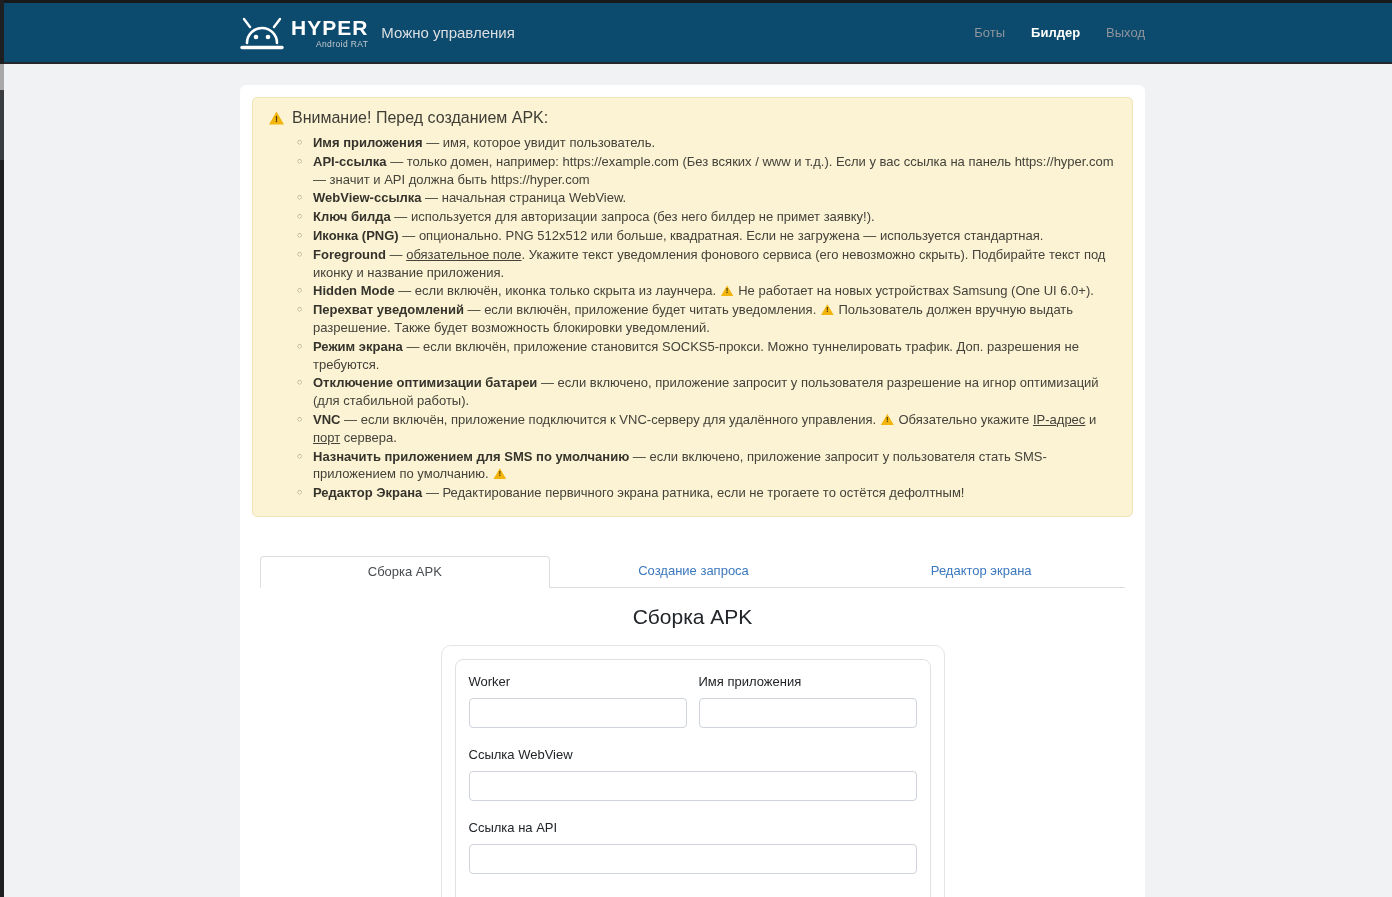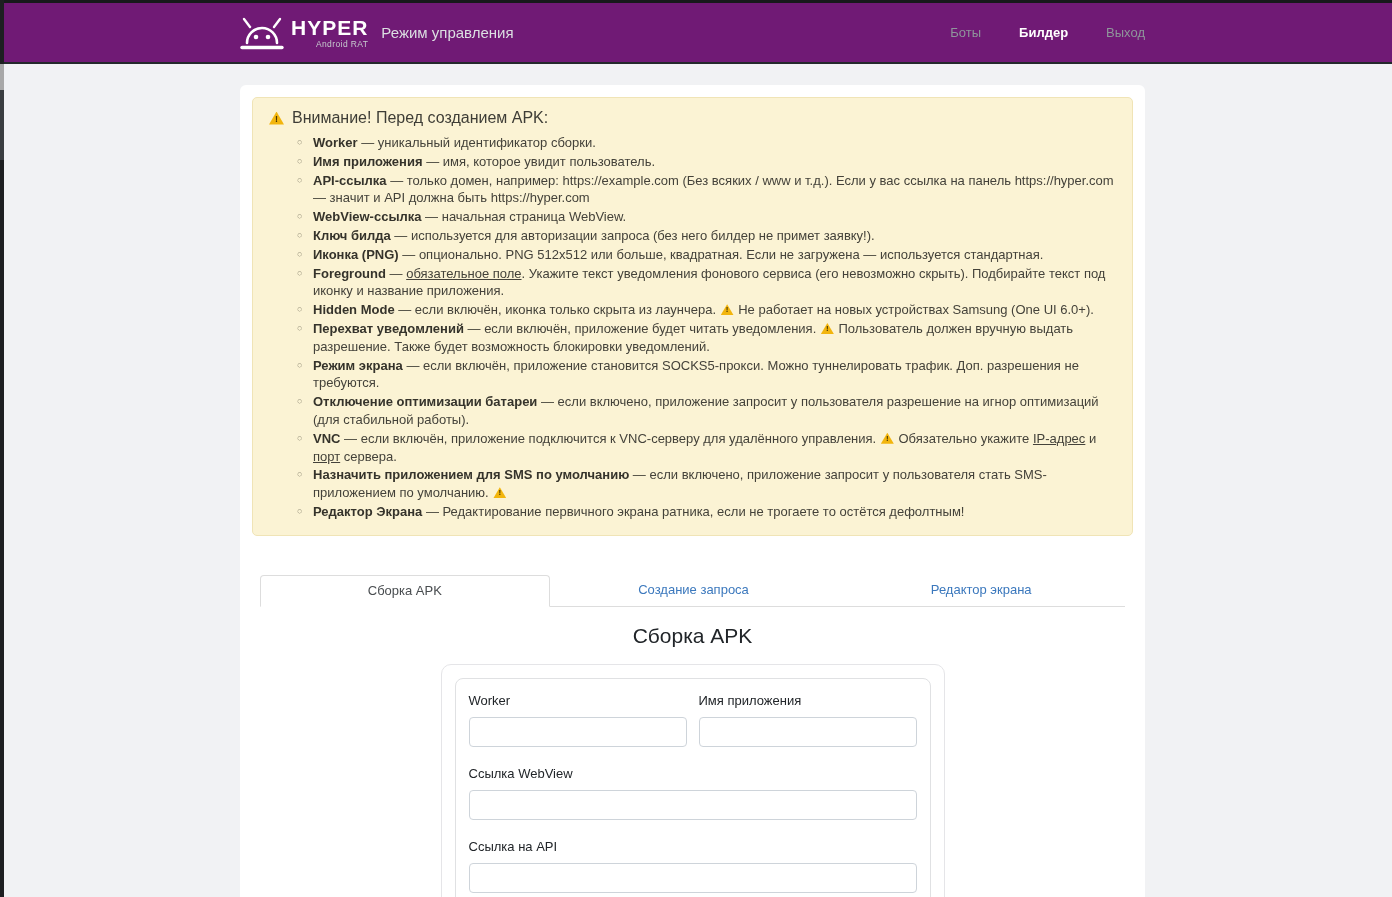--- a/index.html
+++ b/index.html
@@ -10,31 +10,31 @@
     font-family:"Liberation Sans", sans-serif;
     -webkit-font-smoothing:antialiased;
   }
   
   .edge-strip { position:absolute; left:0; top:0; width:4px; height:100%; background:#1d1f21; z-index:50; }
   .edge-thumb { position:absolute; left:0; top:64px; width:4px; height:26px; background:#a8a8a8; }
   .edge-dark  { position:absolute; left:0; top:90px; width:4px; height:70px; background:#3a3d40; }
 
   
   .navbar {
-    height:64px; background:#701a75; border-top:3px solid #17191b;
+    height:64px; background:#0c4a6e; border-top:3px solid #17191b;
     border-bottom:2px solid #24282c; display:flex; align-items:center;
   }
   .nav-inner { width:905px; margin-left:240px; display:flex; align-items:center; }
   .brand { display:flex; align-items:center; gap:7px; }
   .brand svg { display:block; }
   .brand-txt { display:flex; flex-direction:column; line-height:1; }
   .brand-name { color:#fff; font-size:21px; font-weight:800; letter-spacing:1px; }
   .brand-sub  { color:#c7cbcf; font-size:8.5px; margin-top:2px; letter-spacing:.4px;text-align:right; }
   .panel-title { color:#dcdfe2; font-size:15px; margin-left:13px; }
-  .nav-links { margin-left:auto; display:flex; gap:38px; }
+  .nav-links { margin-left:auto; display:flex; gap:26px; }
   .nav-link { font-size:13px; color:#8f959b; text-decoration:none; cursor:pointer; }
   .nav-link.active { color:#ffffff; font-weight:bold; }
 
   
   .container {
     width:905px; margin-left:240px; margin-top:21px; background:#fff;
     border-radius:6px 6px 0 0; padding:12px 0 30px; min-height:812px;
   }
 
   
@@ -102,40 +102,39 @@
           <circle cx="16" cy="21" r="2.3" fill="#fff"></circle>
           <circle cx="28" cy="21" r="2.3" fill="#fff"></circle>
           <path d="M2 31.5 H42" stroke="#fff" stroke-width="3.4" stroke-linecap="round"></path>
         </svg>
       </span>
       <span class="brand-txt">
         <span class="brand-name">HYPER</span>
         <span class="brand-sub">Android RAT</span>
       </span>
     </div>
-    <span class="panel-title">Режим управления</span>
+    <span class="panel-title">Можно управления</span>
     <div class="nav-links">
       <a class="nav-link">Боты</a>
       <a class="nav-link active">Билдер</a>
       <a class="nav-link">Выход</a>
     </div>
   </div>
 </div>
 
 <div class="container">
 
   <div class="alert">
     <div class="alert-title">
       <span class="wi">
           <i>!</i>
         </span>
       <span>Внимание! Перед созданием APK:</span>
     </div>
     <ul>
-        <li><span class="seg-b">Worker</span><span> — уникальный идентификатор сборки.</span></li>
         <li><span class="seg-b">Имя приложения</span><span> — имя, которое увидит пользователь.</span></li>
         <li><span class="seg-b">API-ссылка</span><span> — только домен, например: https://example.com (Без всяких / www и т.д.). Если у вас ссылка на панель https://hyper.com — значит и API должна быть https://hyper.com</span></li>
         <li><span class="seg-b">WebView-ссылка</span><span> — начальная страница WebView.</span></li>
         <li><span class="seg-b">Ключ билда</span><span> — используется для авторизации запроса (без него билдер не примет заявку!).</span></li>
         <li><span class="seg-b">Иконка (PNG)</span><span> — опционально. PNG 512x512 или больше, квадратная. Если не загружена — используется стандартная.</span></li>
         <li><span class="seg-b">Foreground</span><span> — </span><span class="seg-u">обязательное поле</span><span>. Укажите текст уведомления фонового сервиса (его невозможно скрыть). Подбирайте текст под иконку и название приложения.</span></li>
         <li><span class="seg-b">Hidden Mode</span><span> — если включён, иконка только скрыта из лаунчера. </span><span class="wi wi-sm"><i>!</i></span><span> Не работает на новых устройствах Samsung (One UI 6.0+).</span></li>
         <li><span class="seg-b">Перехват уведомлений</span><span> — если включён, приложение будет читать уведомления. </span><span class="wi wi-sm"><i>!</i></span><span> Пользователь должен вручную выдать разрешение. Также будет возможность блокировки уведомлений.</span></li>
         <li><span class="seg-b">Режим экрана</span><span> — если включён, приложение становится SOCKS5-прокси. Можно туннелировать трафик. Доп. разрешения не требуются.</span></li>
         <li><span class="seg-b">Отключение оптимизации батареи</span><span> — если включено, приложение запросит у пользователя разрешение на игнор оптимизаций (для стабильной работы).</span></li>

